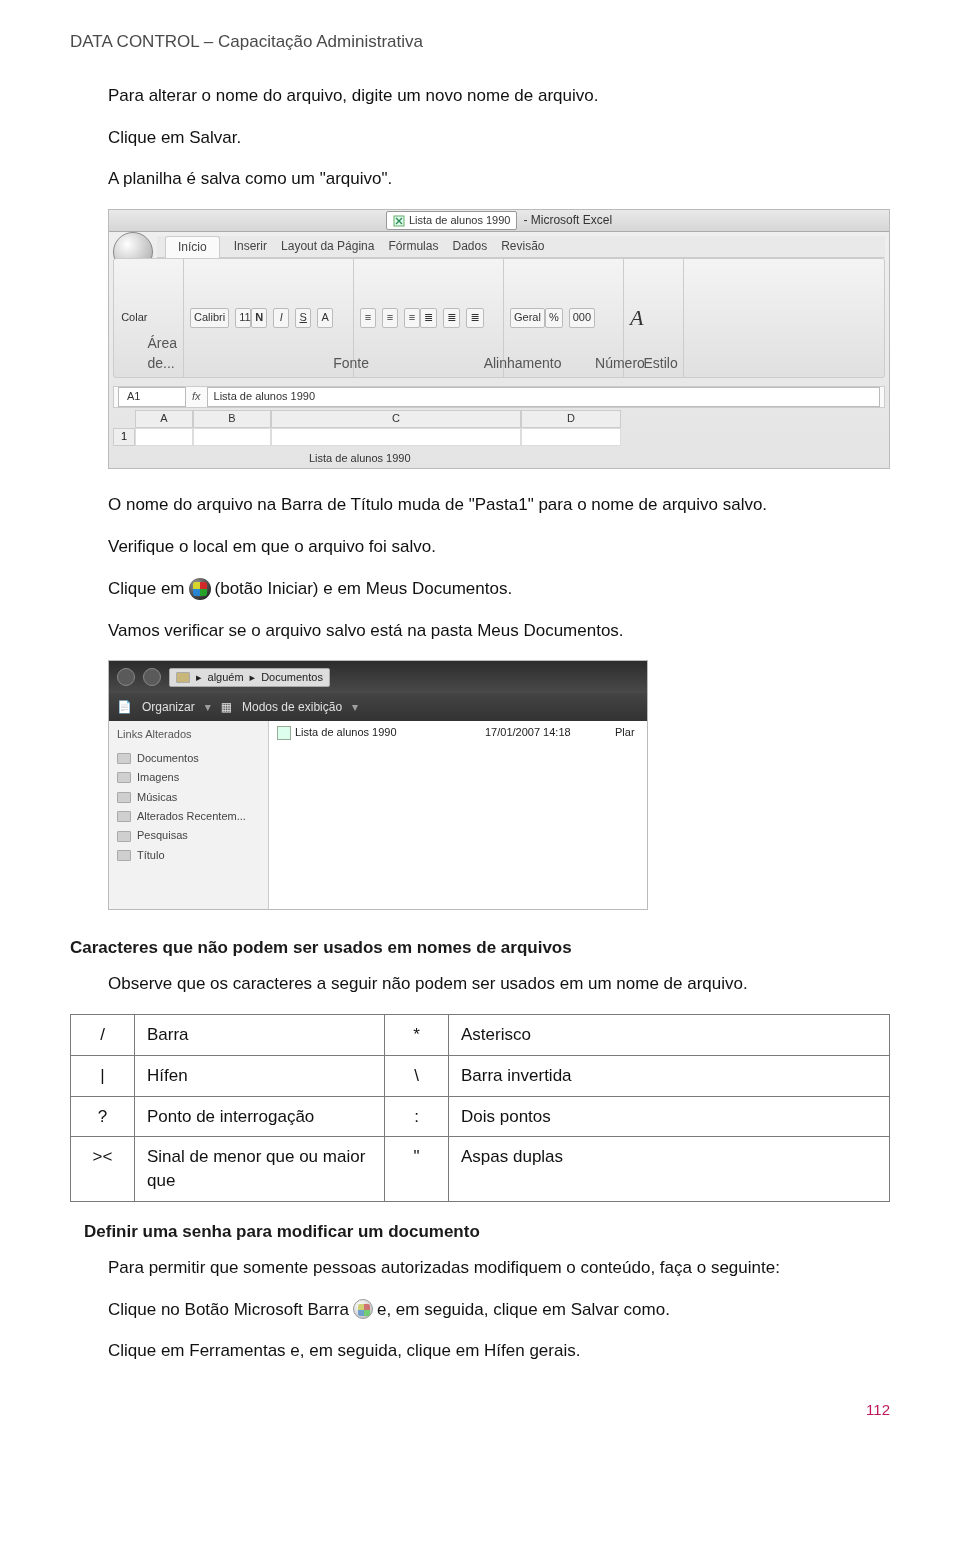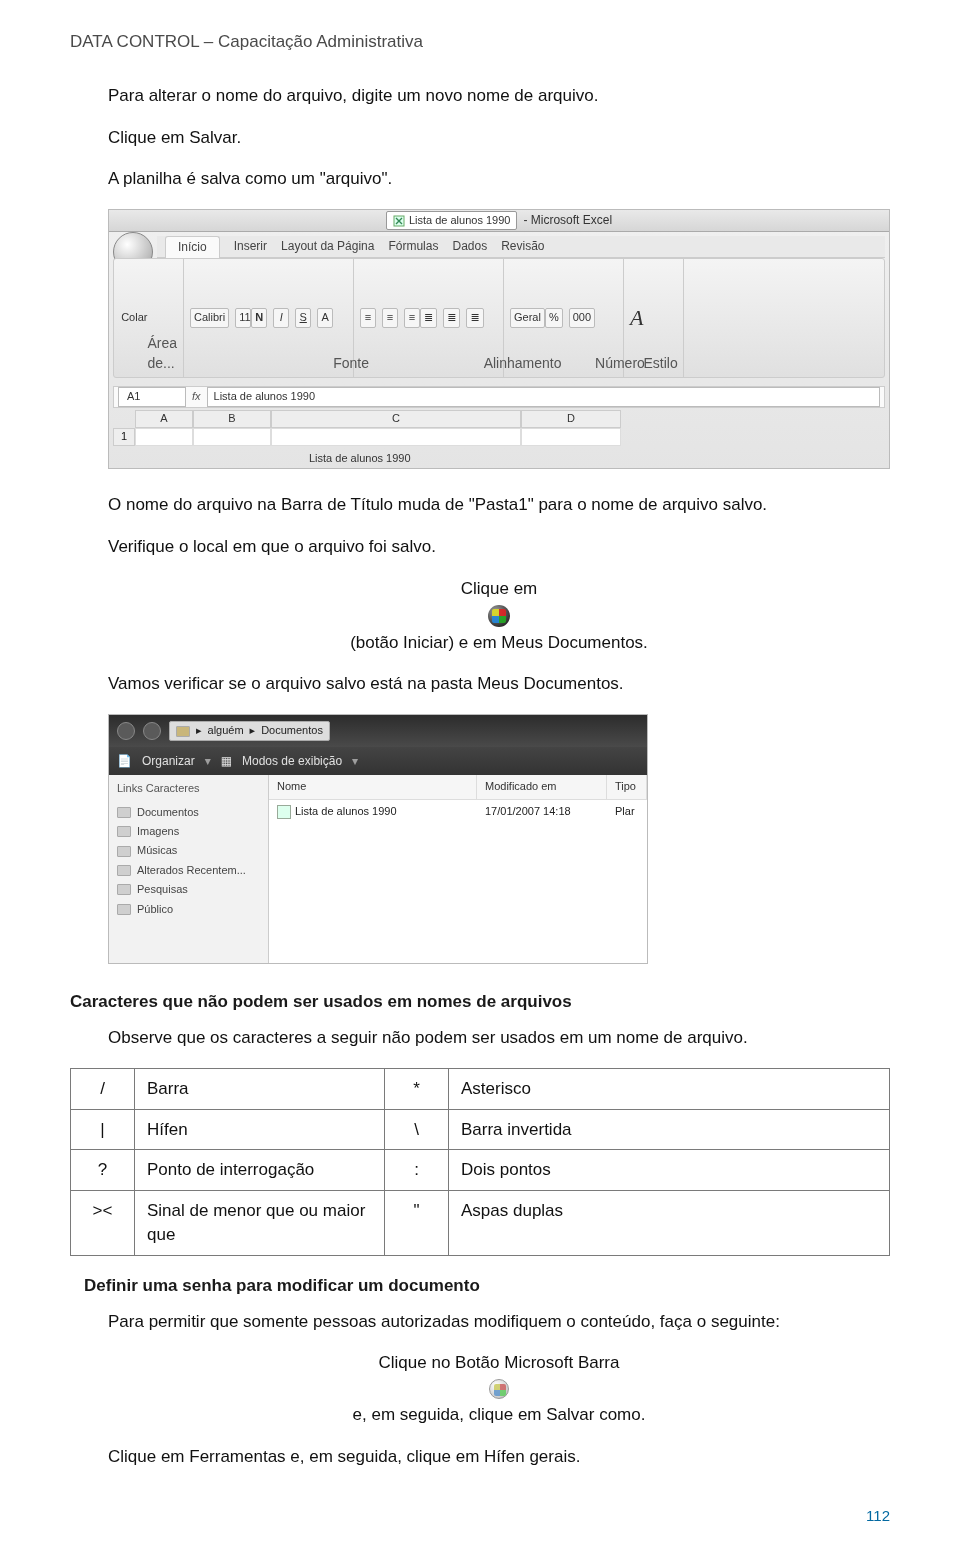--- a/index.html
+++ b/index.html
@@ -94,21 +94,21 @@
   .sheet-row {
     position: absolute; top: 218px; left: 4px; right: 4px; height: 18px;
     display: flex; font-size: 11px; color: #111;
   }
   .sheet-row .rnum { width: 22px; border: 1px solid #ccc; background: #eee; text-align: center; }
   .sheet-row .cell { border: 1px solid #ddd; background: #fff; padding-left: 4px; }
   .small-cut {
     position: absolute; bottom: 2px; left: 200px; font-size: 11px; color: #333;
   }
 
-  .inline-line { display: flex; flex-wrap: wrap; align-items: center; gap: 4px; margin: 0 0 18px 38px; color:#111;flex-direction:column; }
+  .inline-line { display: flex; flex-wrap: wrap; align-items: center; gap: 4px; margin: 0 0 18px 38px; color:#111; }
   .start-orb {
     width: 22px; height: 22px; border-radius: 50%;
     background: radial-gradient(circle at 35% 30%, #9e9e9e, #333 70%, #000 100%);
     display: inline-block; position: relative;
   }
   .start-orb::after {
     content:""; position:absolute; left:4px; top:4px; width:14px; height:14px;
     background: conic-gradient(#d22 0 25%, #2a2 0 50%, #28d 0 75%, #dd2 0 100%);
     border-radius: 2px; opacity: 0.9;
   }
@@ -160,21 +160,21 @@
     background: radial-gradient(circle at 35% 30%, #fff, #ccc 70%, #999 100%);
     border: 1px solid #999;
     display:inline-block; vertical-align:middle; position:relative;
   }
   .office-small::after{
     content:""; position:absolute; left:4px; top:4px; width:12px; height:12px;
     background: conic-gradient(#c66 0 25%, #6c6 0 50%, #69c 0 75%, #cc6 0 100%);
     border-radius:2px; opacity:0.9;
   }
   .pagenum {
-    text-align: right; color: #0369a1; font-size: 15px; margin-top: 36px;
+    text-align: right; color: #be185d; font-size: 15px; margin-top: 36px;
   }
 </style>
 </head>
 <body>
 
 <div class="header">DATA CONTROL – Capacitação Administrativa</div>
 
 <p class="para">Para alterar o nome do arquivo, digite um novo nome de arquivo.</p>
 <p class="para">Clique em Salvar.</p>
 <p class="para">A planilha é salva como um "arquivo".</p>
@@ -295,21 +295,21 @@
   </div>
   <div class="ex-toolbar">
     <span>📄</span>
     <span>Organizar</span>
     <span style="opacity:0.6">▾</span>
     <span>▦</span>
     <span>Modos de exibição</span>
     <span style="opacity:0.6">▾</span>
   </div>
   <div class="ex-left">
-    <h5>Links Caracteres</h5>
+    <h5>Links Alterados</h5>
     <ul>
       <li>
           <span class="folder-ico"></span>
           <span>Documentos</span>
         </li>
       <li>
           <span class="folder-ico"></span>
           <span>Imagens</span>
         </li>
       <li>
@@ -319,30 +319,25 @@
       <li>
           <span class="folder-ico"></span>
           <span>Alterados Recentem...</span>
         </li>
       <li>
           <span class="folder-ico"></span>
           <span>Pesquisas</span>
         </li>
       <li>
           <span class="folder-ico"></span>
-          <span>Público</span>
+          <span>Título</span>
         </li>
     </ul>
   </div>
   <div class="ex-right">
-    <div class="ex-cols">
-      <div style="flex:1">Nome</div>
-      <div style="width:130px">Modificado em</div>
-      <div style="width:40px">Tipo</div>
-    </div>
     <div class="ex-row">
       <div style="flex:1"><span class="ex-icon"></span><span>Lista de alunos 1990</span></div>
       <div style="width:130px">17/01/2007 14:18</div>
       <div style="width:40px">Plar</div>
     </div>
   </div>
 </div>
 
 <h4 class="section">Caracteres que não podem ser usados em nomes de arquivos</h4>
 <p class="para">Observe que os caracteres a seguir não podem ser usados em um nome de arquivo.</p>

